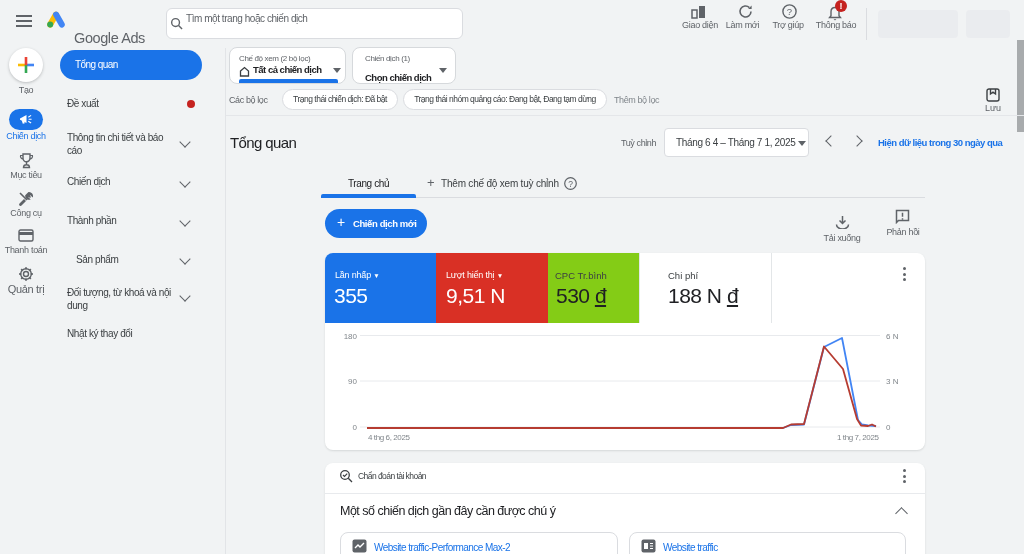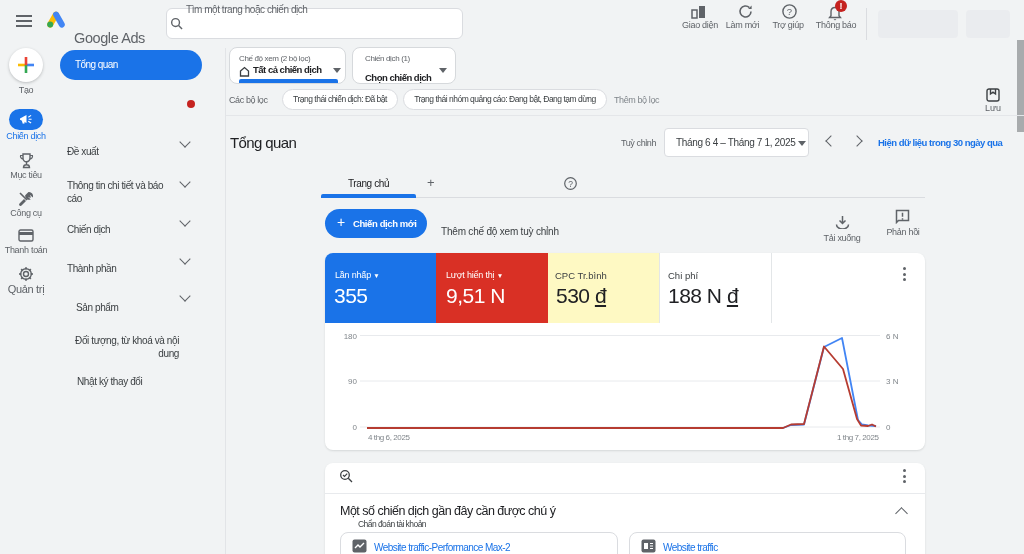--- a/index.html
+++ b/index.html
@@ -1,20 +1,20 @@
 <!DOCTYPE html>
 <html><head>
 <meta charset="utf-8">
 <style>
   * { margin:0; padding:0; box-sizing:border-box; }
   html,body { width:1024px; height:554px; overflow:hidden; }
   body { font-family:"Liberation Sans", sans-serif; background:#f1f3f4; position:relative; }
   .abs { position:absolute; white-space:nowrap; }
   .g600 { color:#5f6368; }
-  .g700 { color:#3c4043;margin-top:48px; }
+  .g700 { color:#3c4043; }
   .dark { color:#202124; }
   .blue { color:#1a73e8; }
   svg { display:block; }
   .kebab { width:3px; }
   .kebab span { display:block; width:3px; height:3px; border-radius:50%; background:#5f6368; margin-bottom:2.5px; }
   .chev { width:8px; height:8px; border-right:1.5px solid #5f6368; border-bottom:1.5px solid #5f6368; transform:rotate(45deg); }
   .chip { background:#fff; border:1px solid #dadce0; border-radius:11px; height:21px; line-height:19px; font-size:8.5px; letter-spacing:-0.5px; color:#3c4043; text-align:center; }
 </style>
 </head>
 <body>
@@ -30,21 +30,21 @@
   <line x1="11.1" y1="6.6" x2="16.8" y2="16.6" stroke="#4285f4" stroke-width="6" stroke-linecap="round"></line>
   <circle cx="5.2" cy="16.6" r="3" fill="#34a853"></circle>
 </svg>
 <div class="abs g600" style="left:74px;top:30px;font-size:14.5px;letter-spacing:-0.4px;">Google Ads</div>
 
 <div class="abs" style="left:166px;top:8px;width:297px;height:31px;background:#fff;border:1px solid #dadce0;border-radius:6px;"></div>
 <svg class="abs" style="left:170px;top:17px;" width="13" height="13" viewBox="0 0 14 14">
     <circle cx="6" cy="6" r="4.2" fill="none" stroke="#5f6368" stroke-width="1.5"></circle>
     <line x1="9.2" y1="9.2" x2="13" y2="13" stroke="#5f6368" stroke-width="1.5"></line>
   </svg>
-<div class="abs g600" style="left:186px;top:4px;font-size:10px;letter-spacing:-0.45px;">Tìm một trang hoặc chiến dịch</div>
+<div class="abs g600" style="left:186px;top:13px;font-size:10px;letter-spacing:-0.45px;">Tìm một trang hoặc chiến dịch</div>
 
 <svg class="abs" style="left:691px;top:5px;" width="15" height="14" viewBox="0 0 15 14">
   <rect x="1" y="5" width="5" height="8" fill="none" stroke="#5f6368" stroke-width="1.5"></rect>
   <rect x="8" y="1" width="6" height="12" fill="#5f6368"></rect>
 </svg>
 <div class="abs g600" style="left:670px;top:20px;width:60px;text-align:center;font-size:9px;letter-spacing:-0.3px;">Giao diện</div>
 
 <svg class="abs" style="left:738px;top:4px;" width="15" height="15" viewBox="0 0 15 15">
   <path d="M13 7.5 A 5.5 5.5 0 1 1 11.4 3.6" fill="none" stroke="#5f6368" stroke-width="1.6"></path>
   <path d="M13.6 1.6 L13.6 5 L10.2 5 Z" fill="#5f6368"></path>
@@ -127,24 +127,24 @@
 
 <div class="abs g700" style="left:67px;top:176px;font-size:10px;letter-spacing:-0.4px;">Chiến dịch</div>
 <div class="abs chev" style="left:181px;top:178px;"></div>
 
 <div class="abs g700" style="left:67px;top:215px;font-size:10px;letter-spacing:-0.4px;">Thành phần</div>
 <div class="abs chev" style="left:181px;top:217px;"></div>
 
 <div class="abs g700" style="left:76px;top:253.5px;font-size:10px;letter-spacing:-0.4px;">Sản phẩm</div>
 <div class="abs chev" style="left:181px;top:255px;"></div>
 
-<div class="abs g700" style="left:67px;top:285.5px;font-size:10px;letter-spacing:-0.4px;line-height:13px;width:112px;white-space:normal;text-align:right;">Đối tượng, từ khoá và nội dung</div>
+<div class="abs g700" style="left:67px;top:285.5px;font-size:10px;letter-spacing:-0.4px;line-height:13px;width:112px;white-space:normal;">Đối tượng, từ khoá và nội dung</div>
 <div class="abs chev" style="left:181px;top:292px;"></div>
 
-<div class="abs g700" style="left:77px;top:328px;font-size:10px;letter-spacing:-0.4px;">Nhật ký thay đổi</div>
+<div class="abs g700" style="left:67px;top:328px;font-size:10px;letter-spacing:-0.4px;">Nhật ký thay đổi</div>
 
 <div class="abs" style="left:226px;top:115px;width:798px;height:1px;background:#e4e6e9;"></div>
 
 <div class="abs" style="left:225px;top:48px;width:1px;height:506px;background:#e2e4e7;"></div>
 
 <div class="abs" style="left:229px;top:47px;width:117px;height:37px;background:#fff;border:1px solid #d6d9dc;border-radius:8px;overflow:hidden;">
   <div style="position:absolute;left:9px;top:6px;font-size:8px;letter-spacing:-0.35px;color:#5f6368;">Chế độ xem (2 bộ lọc)</div>
   <svg style="position:absolute;left:9px;top:18px;" width="11" height="11" viewBox="0 0 11 11">
       <path d="M1.5 5 L5.5 1.5 L9.5 5 V10 H1.5z" fill="none" stroke="#3c4043" stroke-width="1.3"></path>
     </svg>
@@ -210,21 +210,21 @@
 <div class="abs" style="left:325px;top:253px;width:600px;height:197px;background:#fff;border-radius:8px;box-shadow:0 1px 2px rgba(60,64,67,.15);"></div>
 
 <div class="abs" style="left:325px;top:253px;width:111px;height:70px;background:#1a73e8;border-radius:8px 0 0 0;color:#fff;">
   <div style="position:absolute;left:10px;top:17px;font-size:9px;letter-spacing:-0.2px;">Lần nhấp <span style="font-size:6.5px;">▼</span></div>
   <div style="position:absolute;left:9px;top:31px;font-size:21px;letter-spacing:-0.5px;">355</div>
 </div>
 <div class="abs" style="left:436px;top:253px;width:112px;height:70px;background:#d93025;color:#fff;">
   <div style="position:absolute;left:10px;top:17px;font-size:9px;letter-spacing:-0.2px;">Lượt hiển thị <span style="font-size:6.5px;">▼</span></div>
   <div style="position:absolute;left:10px;top:31px;font-size:21px;letter-spacing:-0.5px;">9,51 N</div>
 </div>
-<div class="abs" style="left:548px;top:253px;width:112px;height:70px;background:#fef9c3;border-right:1px solid #e3e6e8;">
+<div class="abs" style="left:548px;top:253px;width:92px;height:70px;background:#84cc16;border-right:1px solid #e3e6e8;">
   <div style="position:absolute;left:7px;top:17px;font-size:9.5px;color:#3c4043;">CPC Tr.bình</div>
   <div style="position:absolute;left:8px;top:31px;font-size:21px;letter-spacing:-0.5px;color:#202124;">530 <span style="text-decoration:underline;">đ</span></div>
 </div>
 <div class="abs" style="left:660px;top:253px;width:112px;height:70px;background:#fff;border-right:1px solid #e3e6e8;">
   <div style="position:absolute;left:8px;top:17px;font-size:9.5px;color:#3c4043;">Chi phí</div>
   <div style="position:absolute;left:8px;top:31px;font-size:21px;letter-spacing:-0.5px;color:#202124;">188 N <span style="text-decoration:underline;">đ</span></div>
 </div>
 <div class="abs kebab" style="left:903px;top:267px;">
     <span></span>
     <span></span>

